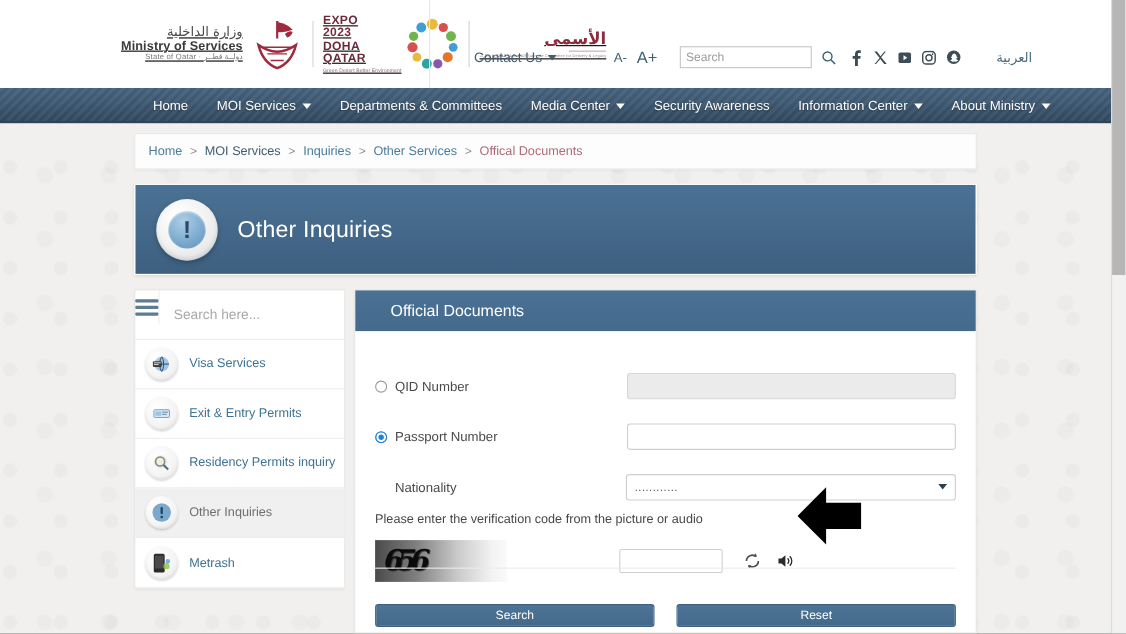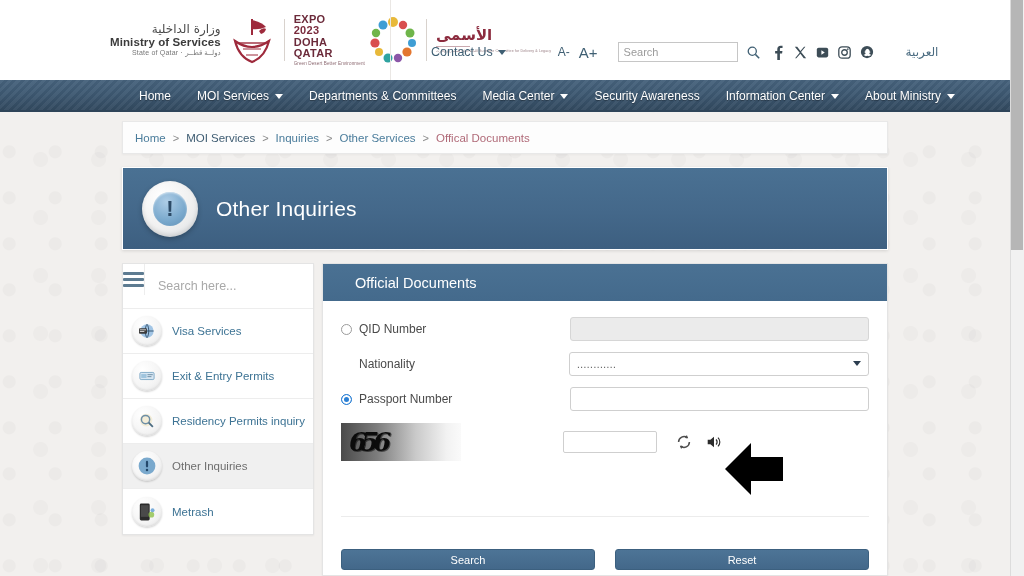--- a/index.html
+++ b/index.html
@@ -33,36 +33,36 @@
   .header-bar {
     position: absolute; top: 0; left: 0; width: 1010px; height: 80px;
     background: #ffffff;
   }
   .header-inner {
     position: relative; width: 1010px; height: 80px;
     margin: 0 auto;
   }
   .logo-zone {
     position: absolute; left: 110px; top: 12px;
-    display: flex; align-items: center; height: 56px; gap: 0px;
+    display: flex; align-items: center; height: 56px; gap: 0px; text-decoration: underline;
   }
   .moi-logo-text {
     text-align: right; color: #3a3a3a; line-height: 1.1; padding-right: 8px;
   }
   .moi-ar { font-family: "DejaVu Sans", sans-serif; font-size: 12px; color: #4a4a4a; letter-spacing: .5px;}
   .moi-en { font-size: 11.5px; font-weight: bold; color: #3b3b3b; letter-spacing: .1px;}
   .moi-sub { font-size: 7px; color: #777; letter-spacing: .2px;}
   .emblem { width: 46px; height: 50px; position: relative; }
   .divider-v { width: 1px; height: 42px; background: #d8d2cd; margin: 0 9px; }
   .expo-logo { display: flex; align-items: center; gap: 4px; }
   .expo-text { line-height: 1.05; color: #6b2a3a; font-weight: bold; font-size: 11px; letter-spacing: .3px;}
   .expo-text .yr { color: #7a2b3d; }
   .expo-sub { font-size: 4.6px; color: #8d6a72; font-weight: normal; letter-spacing: .1px; margin-top: 2px;}
   .expo-flower { width: 48px; height: 48px; }
-  .alasmaa { display:flex; flex-direction:column; align-items:flex-start; }
+  .alasmaa { display:flex; flex-direction:column; align-items:flex-end; }
   .alasmaa-ar { font-family: "DejaVu Sans", sans-serif; color:#8c2b3e; font-size: 15px; font-weight: bold;}
   .alasmaa-line { width: 34px; height: 1px; background:#c9a9af; margin: 2px 0;}
   .alasmaa-small { font-size: 3.6px; color:#9b8086; letter-spacing:.1px; text-align:center; line-height:1.35;}
 
   .util-zone {
     position: absolute; left: 390px; top: 0; right: 0; height: 104px;
     border-left: 1px solid #eae7e4;
     display: flex; align-items: center; padding-left: 40px;
   }
   .contact-us {
@@ -188,21 +188,21 @@
     position: absolute; top: 263px; left: 322px; width: 566px; height: 313px;
     background: #ffffff; border: 1px solid #e4e4e4;
     box-shadow: 0 1px 2px rgba(0,0,0,0.05);
   }
   .panel-head {
     height: 37px; background: linear-gradient(180deg,#4a7193 0%, #446a8c 100%);
     display: flex; align-items: center; padding-left: 32px;
     color: #ffffff; font-size: 14.5px;
   }
   .panel-body { padding: 16px 18px 0 18px; }
-  .form-row { display: flex; align-items: center; margin-bottom: 11px; }
+  .form-row { display: flex; align-items: center; margin-bottom: 11px; margin-top: 22px; }
   .form-label-col { width: 230px; display: flex; align-items: center; gap: 7px; }
   .radio {
     width: 11px; height: 11px; border-radius: 50%; border: 1px solid #9b9b9b;
     background: #fff; flex: 0 0 11px; cursor: pointer; position: relative;
   }
   .radio.checked { border-color: #2a7fd4; background: #2a7fd4; box-shadow: inset 0 0 0 2px #ffffff; }
   .form-label { font-size: 12px; color: #4a4a4a; }
   .form-label.indent { margin-left: 18px; }
   .field {
     width: 300px; height: 24px; border: 1px solid #cfcfcf; border-radius: 3px;
@@ -503,38 +503,39 @@
       <div class="form-row">
         <div class="form-label-col">
           <span class="radio"></span>
           <span class="form-label">QID Number</span>
         </div>
         <input class="field disabled" type="text" disabled="" value="" style="">
       </div>
 
       <div class="form-row">
         <div class="form-label-col">
+          <span class="radio checked"></span>
+          <span class="form-label">Passport Number</span>
+        </div>
+        <input class="field" type="text" value="" style="">
+      </div>
+
+      <div class="form-row">
+        <div class="form-label-col">
           <span class="form-label indent">Nationality</span>
         </div>
         <div class="select-wrap">
           <select class="select-field">
             <option>............</option>
           </select>
           <span class="select-caret"></span>
         </div>
       </div>
 
-      <div class="form-row">
-        <div class="form-label-col">
-          <span class="radio checked"></span>
-          <span class="form-label">Passport Number</span>
-        </div>
-        <input class="field" type="text" value="" style="">
-      </div>
-
+      <div class="verify-text">Please enter the verification code from the picture or audio</div>
 
       <div class="captcha-row">
         <div class="captcha-img">656</div>
         <input class="captcha-input" type="text" value="" style="">
         <span class="icon-btn">
           <svg width="18" height="18" viewBox="0 0 20 20">
             <path d="M4 10a6 6 0 0 1 9.8-4.6" fill="none" stroke="#4e4e4e" stroke-width="1.7"></path>
             <path d="M16 10a6 6 0 0 1-9.8 4.6" fill="none" stroke="#4e4e4e" stroke-width="1.7"></path>
             <path d="M13.2 2.2 L14.6 5.8 L10.9 5.6 Z" fill="#4e4e4e"></path>
             <path d="M6.8 17.8 L5.4 14.2 L9.1 14.4 Z" fill="#4e4e4e"></path>

